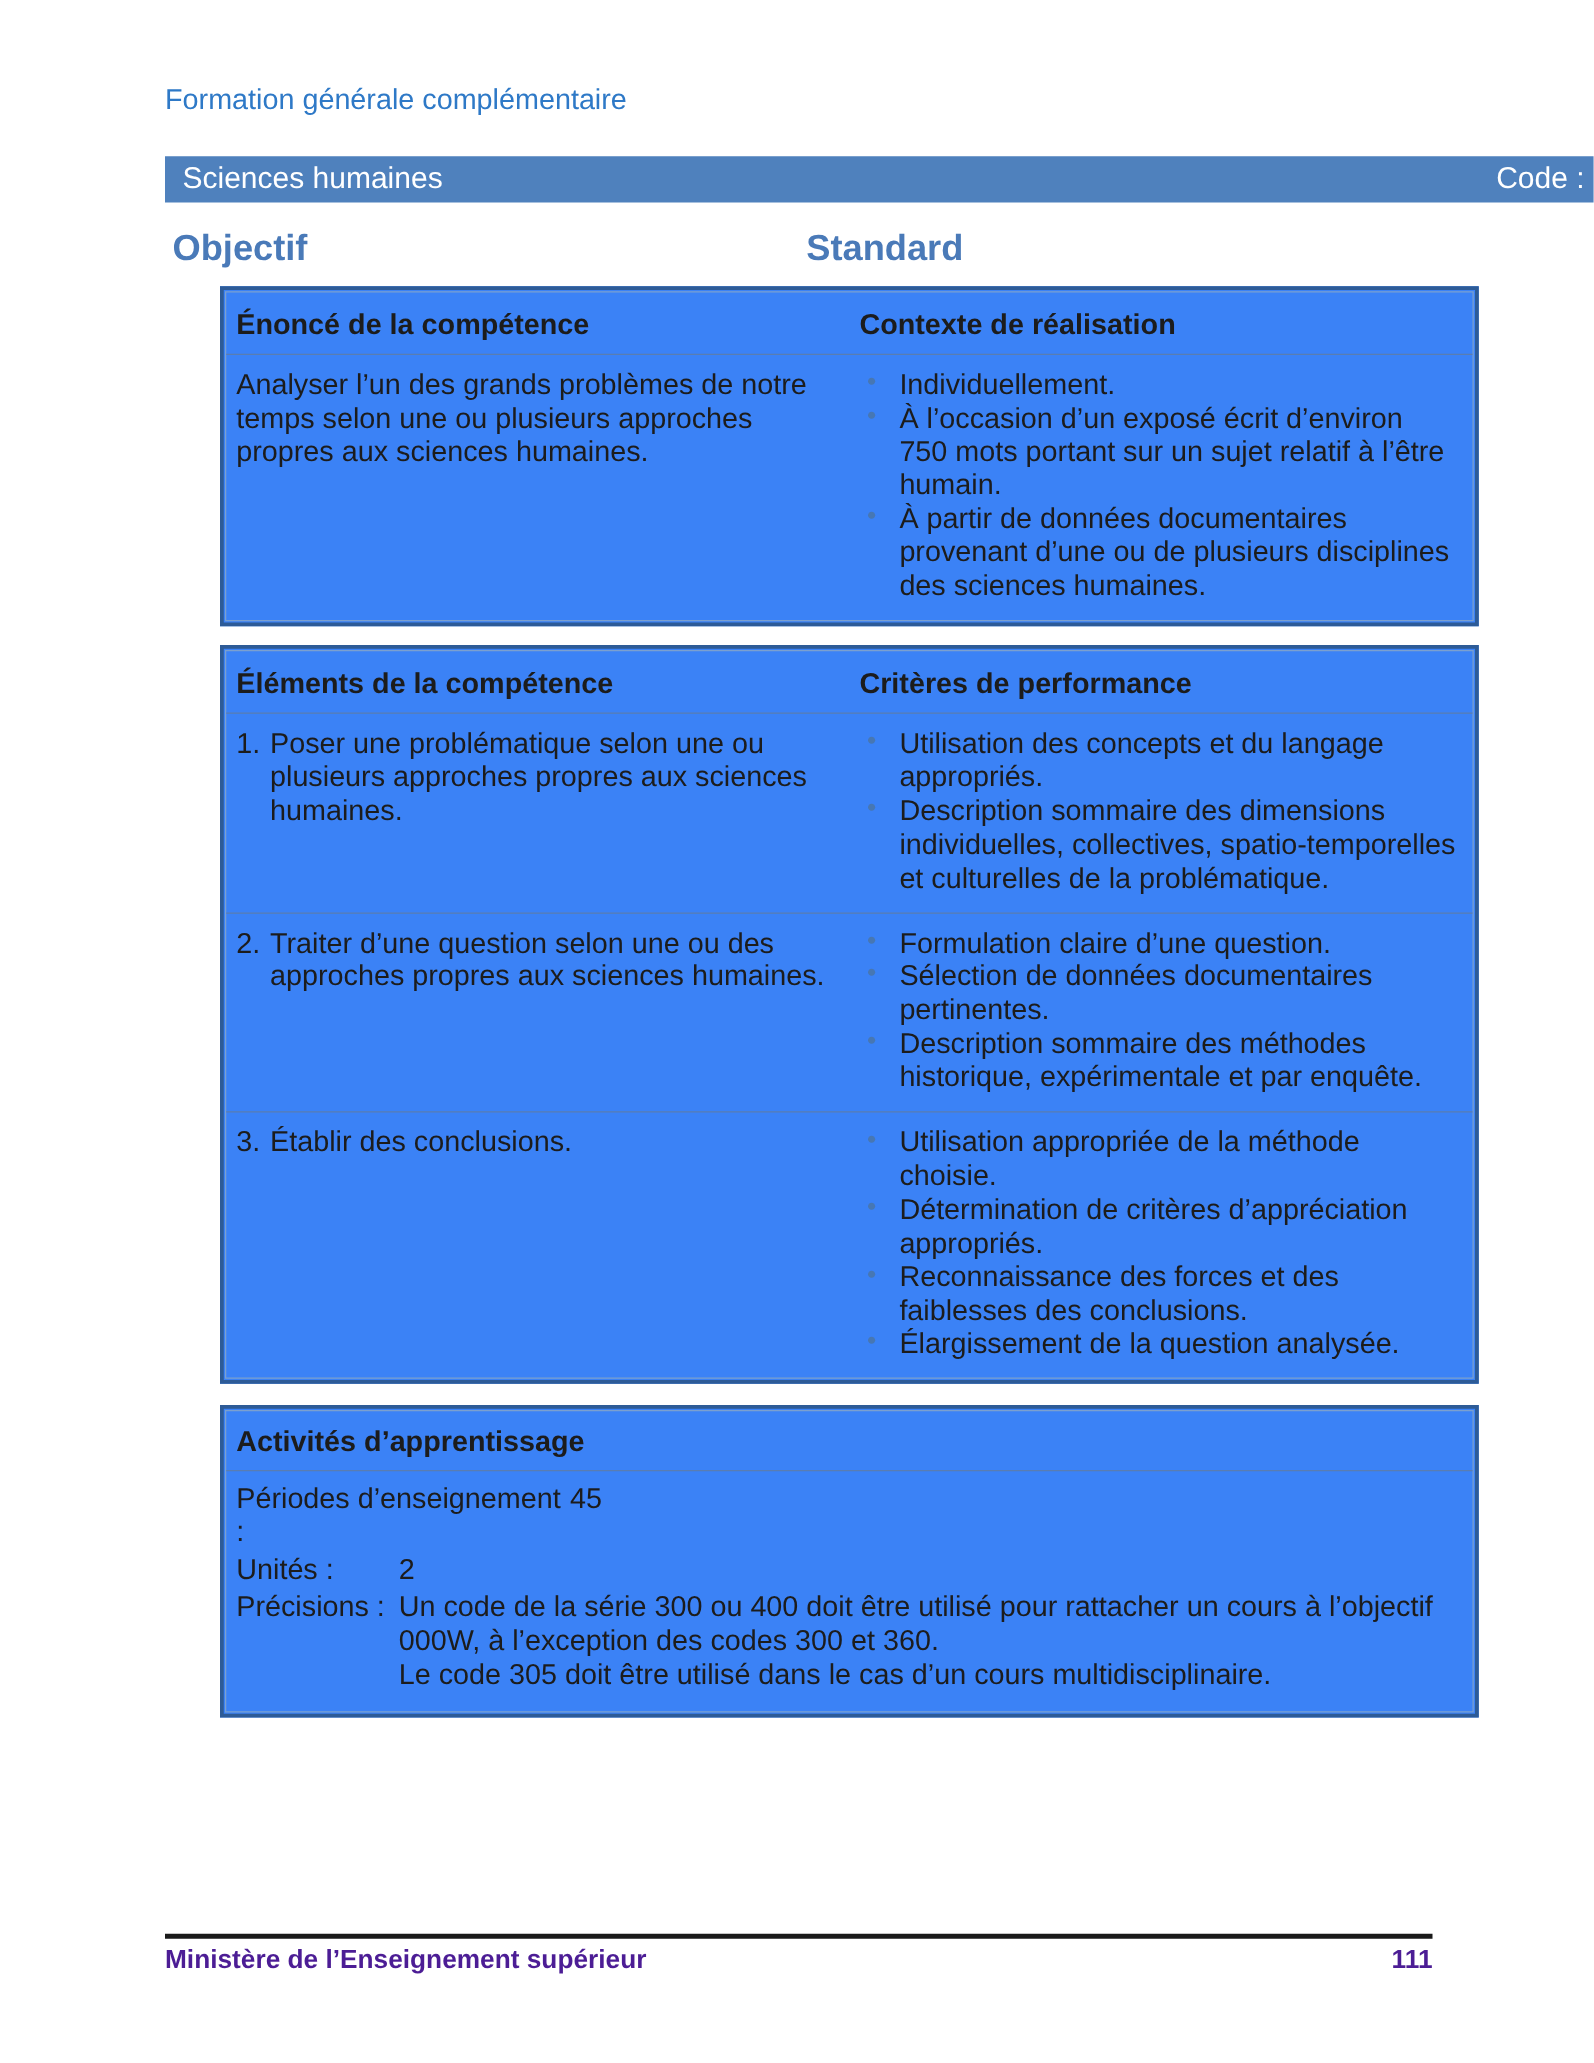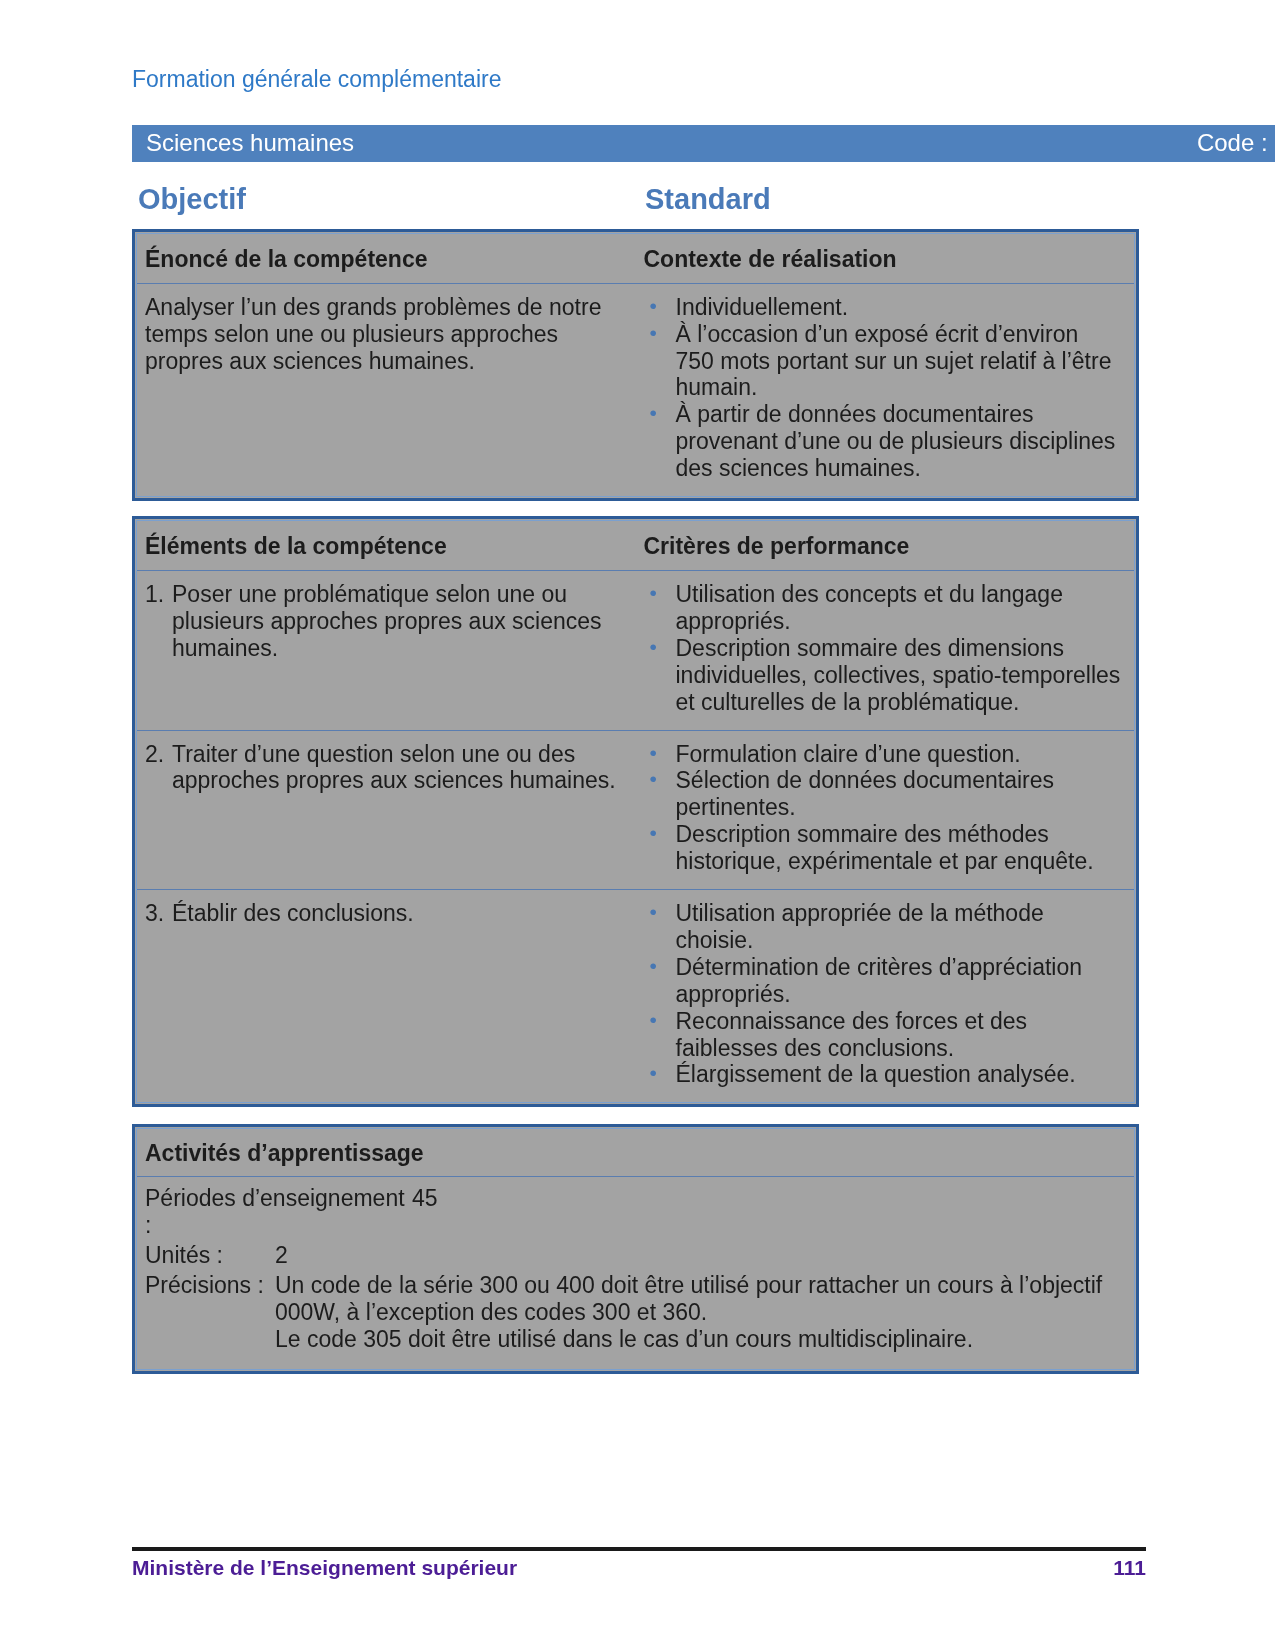--- a/index.html
+++ b/index.html
@@ -22,21 +22,21 @@
     display:flex; align-items:center; justify-content:space-between;
     padding:0 15px 0 14px; font-size:24px;
   }
 
   .col-heads { display:flex; margin-top:21px; font-size:29px; font-weight:bold; color:#4a7ab8; }
   .col-heads .ch-left  { width:513px; padding-left:6px; box-sizing:border-box; }
   .col-heads .ch-right { flex:1; }
 
   .tbl {
     width:1007px; box-sizing:border-box;
-    border:3px solid #2d5b97; padding:1px; background:#a3a3a3;
+    border:3px solid #2d5b97; padding:1px; background:#3b82f6;margin-left:44px;
   }
   .tbl-inner { border:1px solid #7ba0cf; }
   .mt-t1 { margin-top:12px; }
   .mt-t2 { margin-top:15px; }
   .mt-t3 { margin-top:17px; }
 
   .trow { display:grid; grid-template-columns:50% 50%; }
   .thead-row { font-weight:bold; border-bottom:1px solid #5a7db0; }
   .thead-row > div { padding:12px 10px 10px 8px; }
   .tbody-row > div { padding:10px 12px 14px 8px; box-sizing:border-box; }

